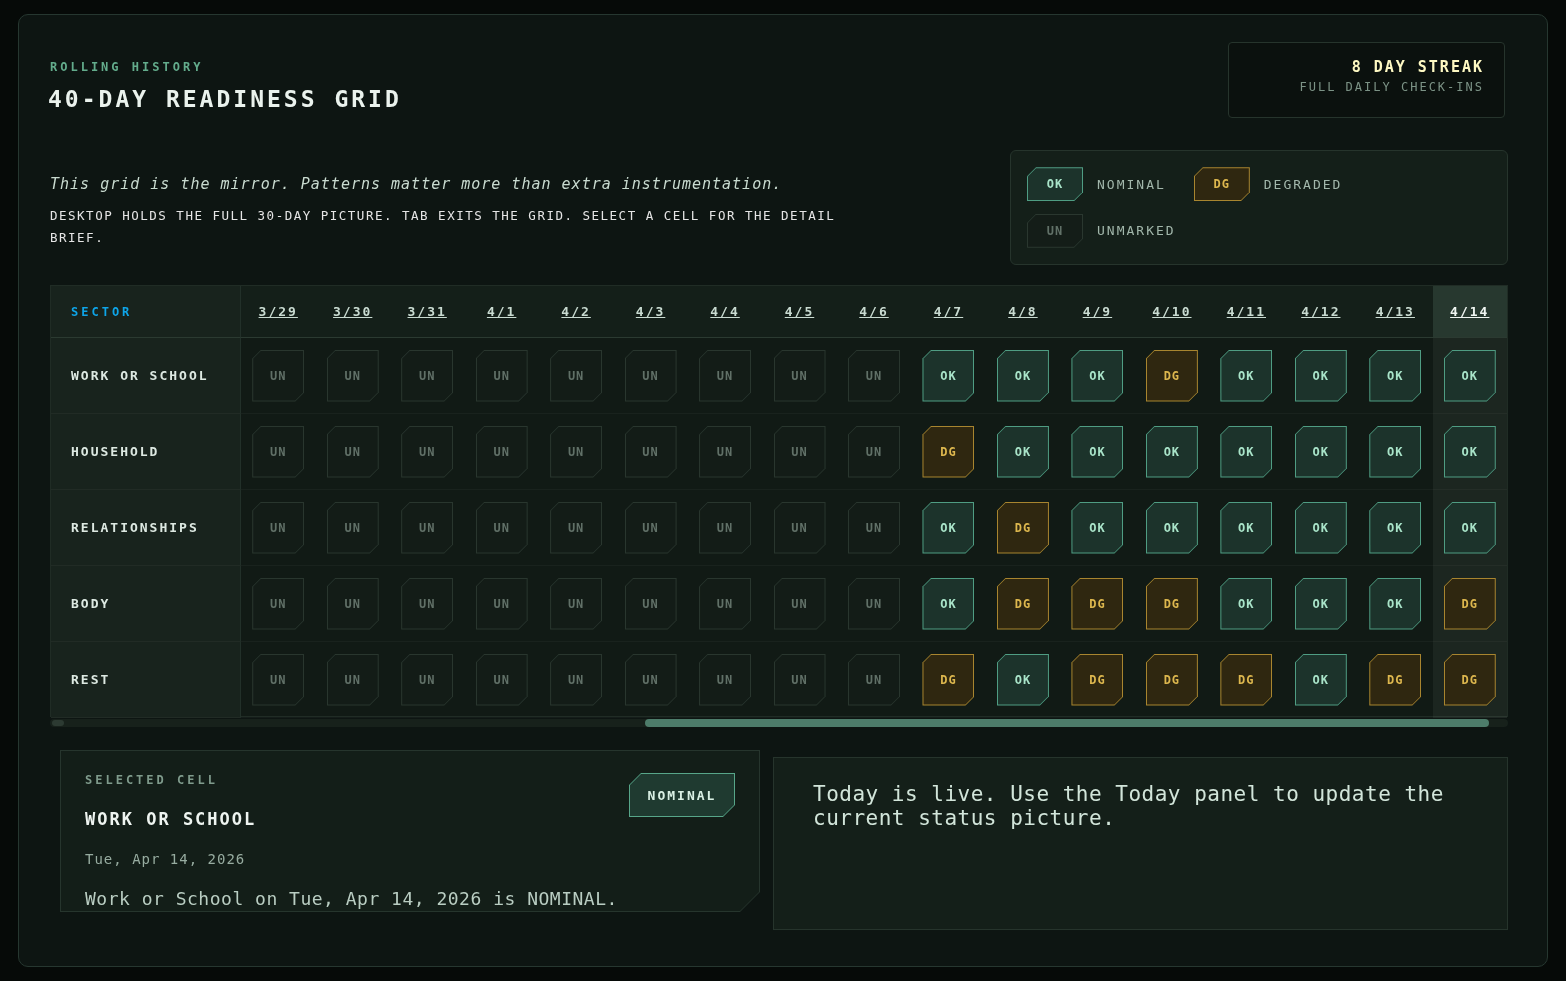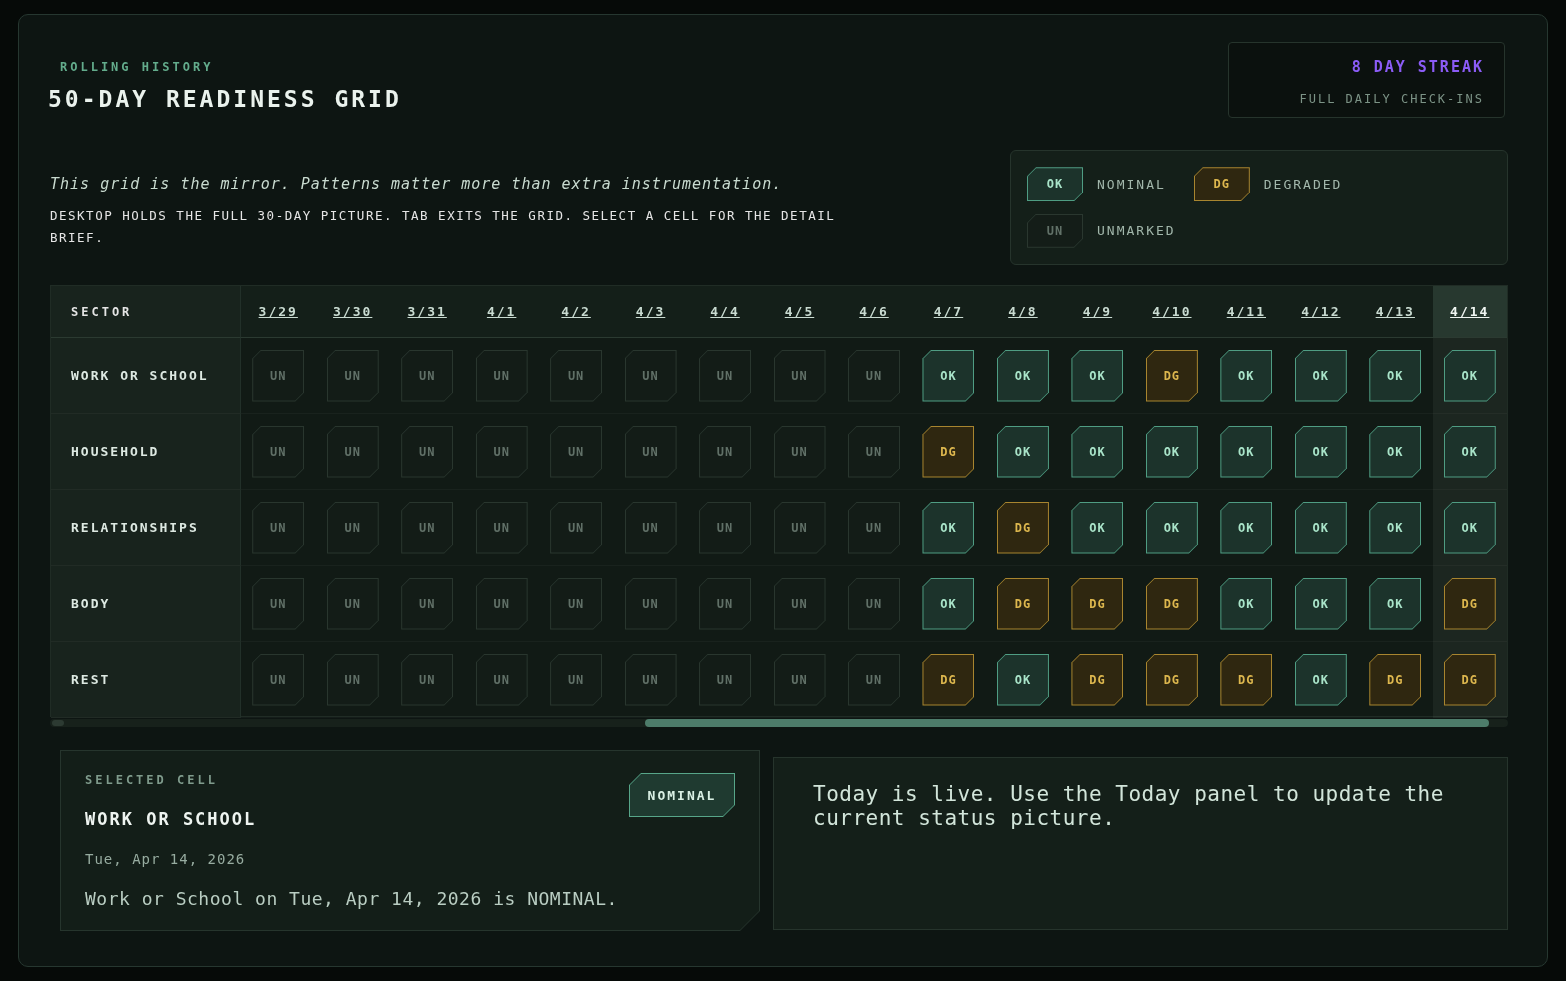--- a/index.html
+++ b/index.html
@@ -12,29 +12,29 @@
   }
   .frame{
     position:absolute; left:18px; top:14px; right:18px; bottom:14px;
     background:#0d1512;
     border:1px solid #263730;
     border-radius:10px;
   }
   .abs{ position:absolute; }
 
   
-  .eyebrow{ left:60px; top:60px; font-size:12px; font-weight:bold; letter-spacing:3px; color:#63ac8c; }
+  .eyebrow{ left:50px; top:60px; font-size:12px; font-weight:bold; letter-spacing:3px; color:#63ac8c; }
   .page-title{ left:48px; top:86px; font-size:23px; font-weight:bold; letter-spacing:3px; color:#eaf2ed; }
 
   .streak{
     left:1228px; top:42px; width:277px; height:76px;
     background:#0b110e; border:1px solid #26342c; border-radius:4px;
     padding:15px 20px; text-align:right;
   }
-  .streak-value{ font-size:15px; font-weight:bold; letter-spacing:2px; color:#8b5cf6; margin-bottom:16px; }
+  .streak-value{ font-size:15px; font-weight:bold; letter-spacing:2px; color:#fef9c3; margin-bottom:4px; }
   .streak-sub{ font-size:12px; letter-spacing:2px; color:#7c9386; }
 
   .intro1{ left:50px; top:175px; font-size:15px; letter-spacing:1px; color:#c9dbd0;font-style:italic; }
   .intro2{ left:50px; top:205px; width:810px; font-size:12.5px; letter-spacing:1.5px; line-height:1.75; color:#e5e5e5; }
 
   
   .legend{
     left:1010px; top:150px; width:498px; height:115px;
     background:#141f19; border:1px solid #26342c; border-radius:6px;
     padding:10px 16px; display:flex; flex-wrap:wrap; align-items:center;
@@ -74,21 +74,21 @@
     display:grid;
     grid-template-columns:190px repeat(17,1fr);
     grid-template-rows:52px repeat(5,76px);
     background:#111a15;
     border:1px solid #202c25;
   }
   .gcell{ display:flex; align-items:center; justify-content:center; }
   .corner{
     justify-content:flex-start; padding-left:20px;
     background:#18231d; border-right:1px solid #223029; border-bottom:1px solid #2b3a31;
-    color:#e5e5e5; font-size:12px; font-weight:bold; letter-spacing:3px;
+    color:#0ea5e9; font-size:12px; font-weight:bold; letter-spacing:3px;
   }
   .dhead{
     background:#141f19; border-bottom:1px solid #2b3a31;
     color:#c9dbd1; font-size:13px; font-weight:bold; letter-spacing:2px;text-decoration:underline;
   }
   .dhead.hl{ background:#27382f; color:#f0f6f2; }
   .scell{
     justify-content:flex-start; padding-left:20px;
     background:#18231d; border-right:1px solid #223029;
     border-bottom:1px solid rgba(255,255,255,0.04);
@@ -97,21 +97,21 @@
   .dcell{ border-bottom:1px solid rgba(255,255,255,0.035); }
   .dcell.hl{ background:rgba(210,236,223,0.06); }
 
   
   .hscroll{ left:50px; top:719px; width:1458px; height:8px; background:#17211b; border-radius:4px; }
   .hthumb{ position:absolute; left:40.8%; top:0; width:57.9%; height:8px; background:#4d7c6a; border-radius:4px; }
   .hnub{ position:absolute; left:2px; top:1px; width:12px; height:6px; background:#2c3a32; border-radius:3px; }
 
   
   .selpanel{
-    left:60px; top:750px; width:700px; height:181px;
+    left:60px; top:750px; width:700px; height:162px;
     background:#26352d;
     clip-path:polygon(0 0,100% 0,100% calc(100% - 20px),calc(100% - 20px) 100%,0 100%);
   }
   .selpanel-in{
     position:absolute; inset:1px; background:#131e18; padding:22px 24px;
     clip-path:polygon(0 0,100% 0,100% calc(100% - 19px),calc(100% - 19px) 100%,0 100%);
   }
   .sel-label{ font-size:12px; font-weight:bold; letter-spacing:3px; color:#7f9b8c; }
   .sel-heading{ margin-top:22px; font-size:17px; font-weight:bold; letter-spacing:2px; color:#eef4f0; }
   .sel-date{ margin-top:22px; font-size:14px; letter-spacing:1px; color:#97aca0; }
@@ -124,21 +124,21 @@
     background:#141f19; border:1px solid #26342c;
     padding:24px 39px; font-size:21px; letter-spacing:0.5px; color:#d2e5da;
   }
 </style>
 </head>
 <body>
 
 <div class="frame"></div>
 
 <div class="abs eyebrow">ROLLING HISTORY</div>
-<div class="abs page-title">50-DAY READINESS GRID</div>
+<div class="abs page-title">40-DAY READINESS GRID</div>
 
 <div class="abs streak">
   <div class="streak-value">8 DAY STREAK</div>
   <div class="streak-sub">FULL DAILY CHECK-INS</div>
 </div>
 
 <div class="abs intro1">This grid is the mirror. Patterns matter more than extra instrumentation.</div>
 <div class="abs intro2">DESKTOP HOLDS THE FULL 30-DAY PICTURE. TAB EXITS THE GRID. SELECT A CELL FOR THE DETAIL BRIEF.</div>
 
 <div class="abs legend" id="legend">

